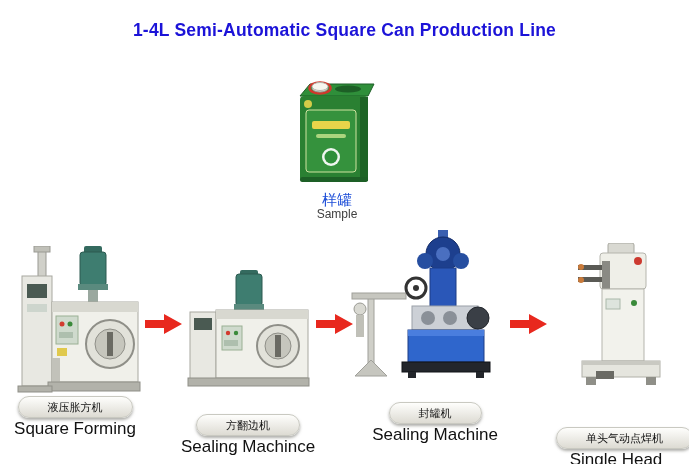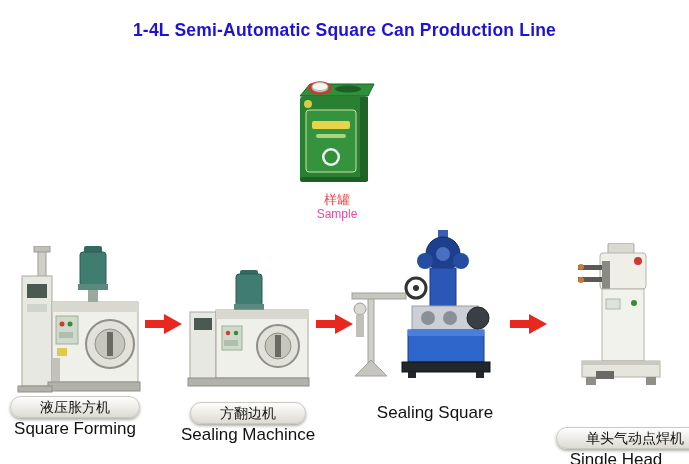--- a/index.html
+++ b/index.html
@@ -6,29 +6,29 @@
   html,body { background:#ffffff; }
   body { font-family:"Liberation Sans","DejaVu Sans",sans-serif; }
   .page { position:relative; width:689px; height:464px; background:#ffffff; overflow:hidden; }
   .abs { position:absolute; }
   .title {
     position:absolute; top:20px; left:0; width:100%;
     text-align:center; font-size:17.5px; font-weight:bold;
     color:#1c13d8; letter-spacing:0.2px;
   }
   .caption { position:absolute; text-align:center; }
-  .caption .cn { font-size:13px; color:#ef4444; line-height:15px; }
-  .caption .en { font-size:12px; color:#ec4899; line-height:15px; }
+  .caption .cn { font-size:15px; color:#1d4ed8; line-height:15px; }
+  .caption .en { font-size:12px; color:#404040; line-height:15px; }
   .label-group { position:absolute; text-align:center; }
   .pill {
     display:inline-block; padding:2px 29px;
     border:1px solid #c9c9c1; border-radius:12px;
     background:linear-gradient(#fefefc,#dddbd3);
     box-shadow:0 2px 3px rgba(110,110,102,0.55);
-    font-size:14px; color:#111; line-height:16px; white-space:nowrap;
+    font-size:11px; color:#111; line-height:16px; white-space:nowrap;
   }
   .en-line1 { font-size:17px; color:#111; line-height:13px; margin-top:4px; }
   .en-line2 { font-size:11.5px; color:#111; line-height:13px; }
   svg { display:block; }
 </style>
 </head>
 <body>
 
 <div class="page">
 
@@ -169,28 +169,29 @@
       <rect x="10" y="134" width="10" height="8" fill="#8f8f88"></rect>
       <rect x="70" y="134" width="10" height="8" fill="#8f8f88"></rect>
     </svg>
   </div>
 
   <div class="label-group" style="left:5px; top:396px; width:140px;">
     <span class="pill">液压胀方机</span>
     <div class="en-line1">Square Forming</div>
   </div>
 
-  <div class="label-group" style="left:178px; top:402px; width:140px;">
+  <div class="label-group" style="left:178px; top:414px; width:140px;">
     <span class="pill">方翻边机</span>
     <div class="en-line1">Sealing Machince</div>
     <div class="en-line2"></div>
   </div>
 
   <div class="label-group" style="left:370px; top:402px; width:130px;">
-    <div class="en-line1">Sealing Square</div>
+    <span class="pill">封罐机</span>
+    <div class="en-line1">Sealing Machine</div>
     <div class="en-line2"></div>
   </div>
 
   <div class="label-group" style="left:556px; top:396px; width:120px;margin-top:31px;">
     <span class="pill">单头气动点焊机</span>
     <div class="en-line1">Single Head</div>
   </div>
 
 </div>
 

